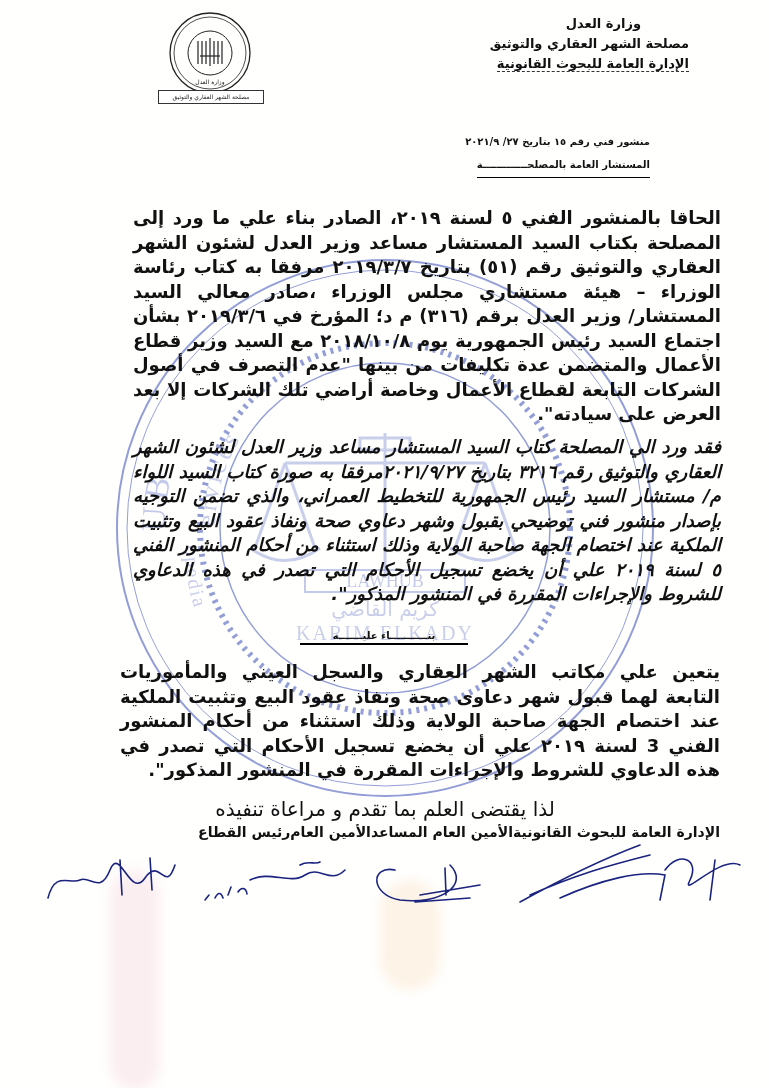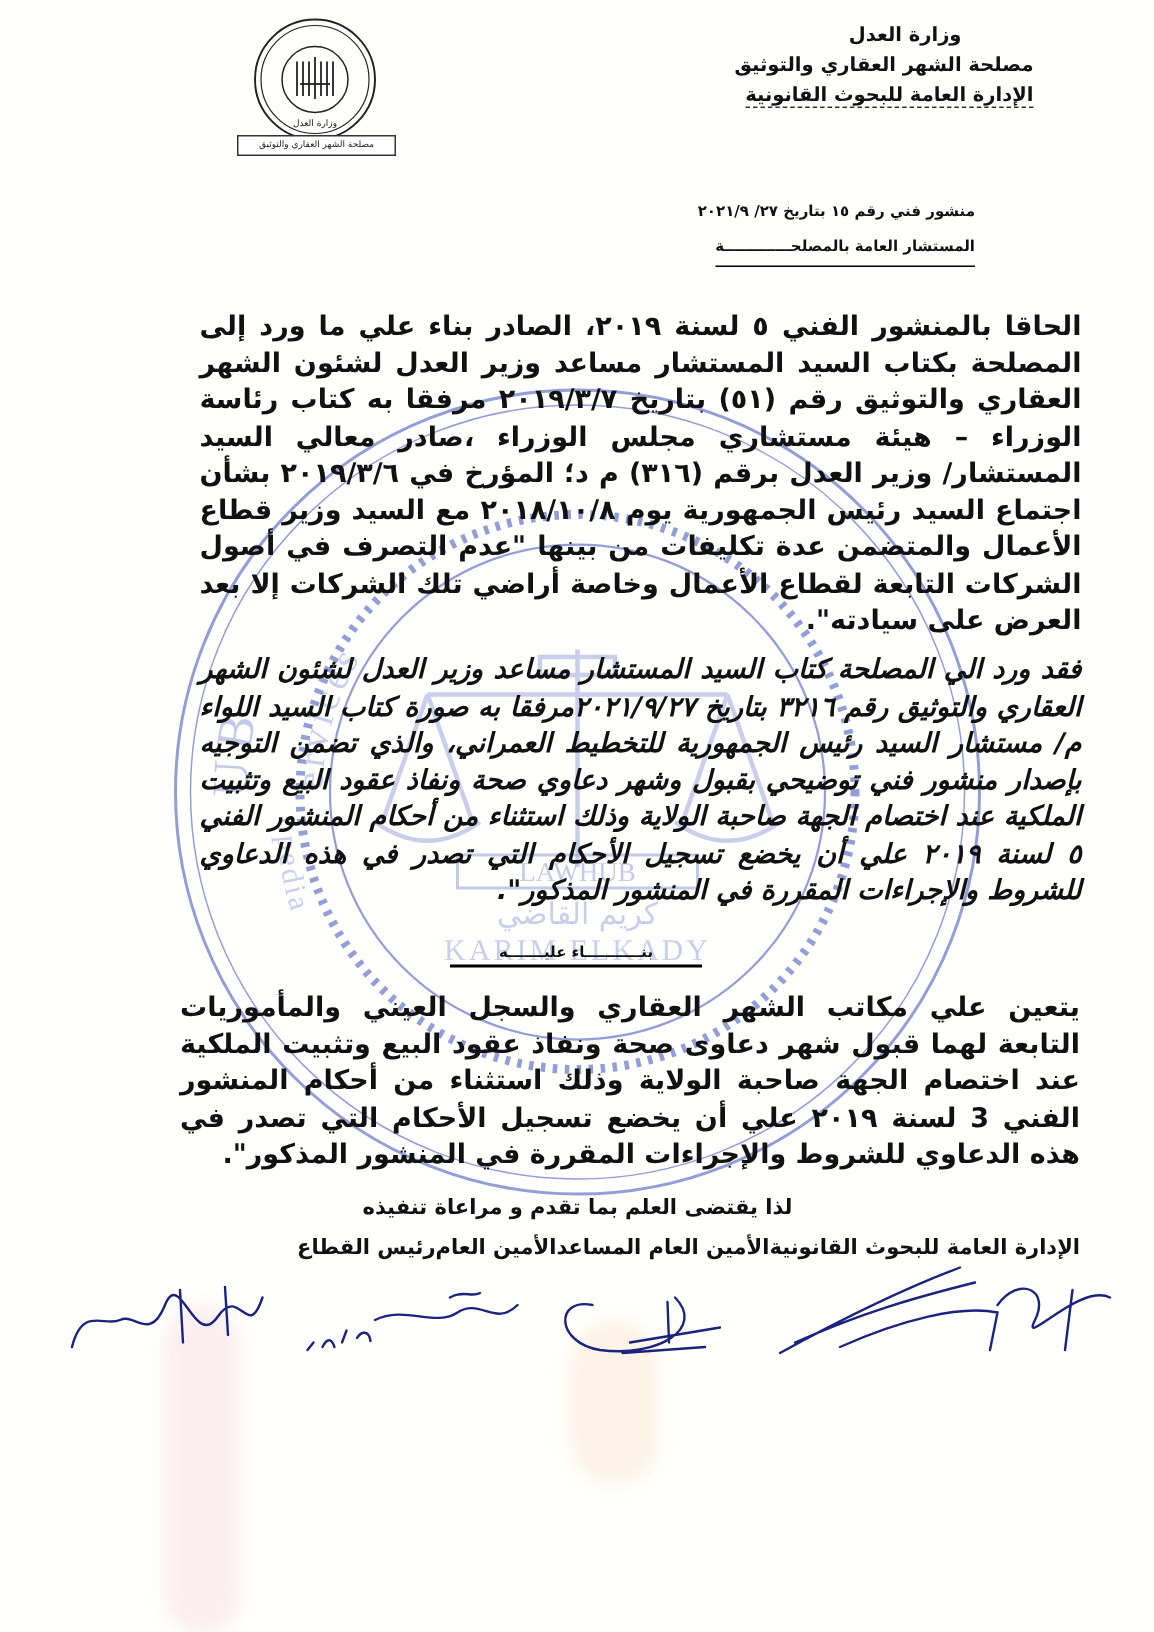--- a/index.html
+++ b/index.html
@@ -47,21 +47,21 @@
   .p1 { top: 206px; }
   .p2 { top: 405px; left: 120px; width: 600px; }
   .p3 { top: 435px; font-style: italic; }
   .heading2 {
     position: absolute; top: 630px; left: 300px; width: 168px; text-align: center;
     font-weight: bold; font-size: 10px; border-bottom: 2px solid #000; padding-bottom: 2px;
   }
   .p4 { top: 660px; left: 120px; width: 600px; }
   .closing {
     position: absolute; top: 797px; left: 200px; width: 370px; text-align: center;
-    font-weight: bold; font-size: 14px;
+    font-weight: normal; font-size: 20px;
   }
   .sig-row {
     position: absolute; top: 824px; left: 200px; width: 520px; display: flex; flex-direction: row;
     justify-content: space-between; font-weight: bold; font-size: 14px;
   }
   .sig-row span { white-space: nowrap; }
   .signatures { position: absolute; top: 840px; left: 0; width: 769px; height: 80px; }
   .stain { position: absolute; border-radius: 30px; filter: blur(6px); }
 </style>
 </head>

